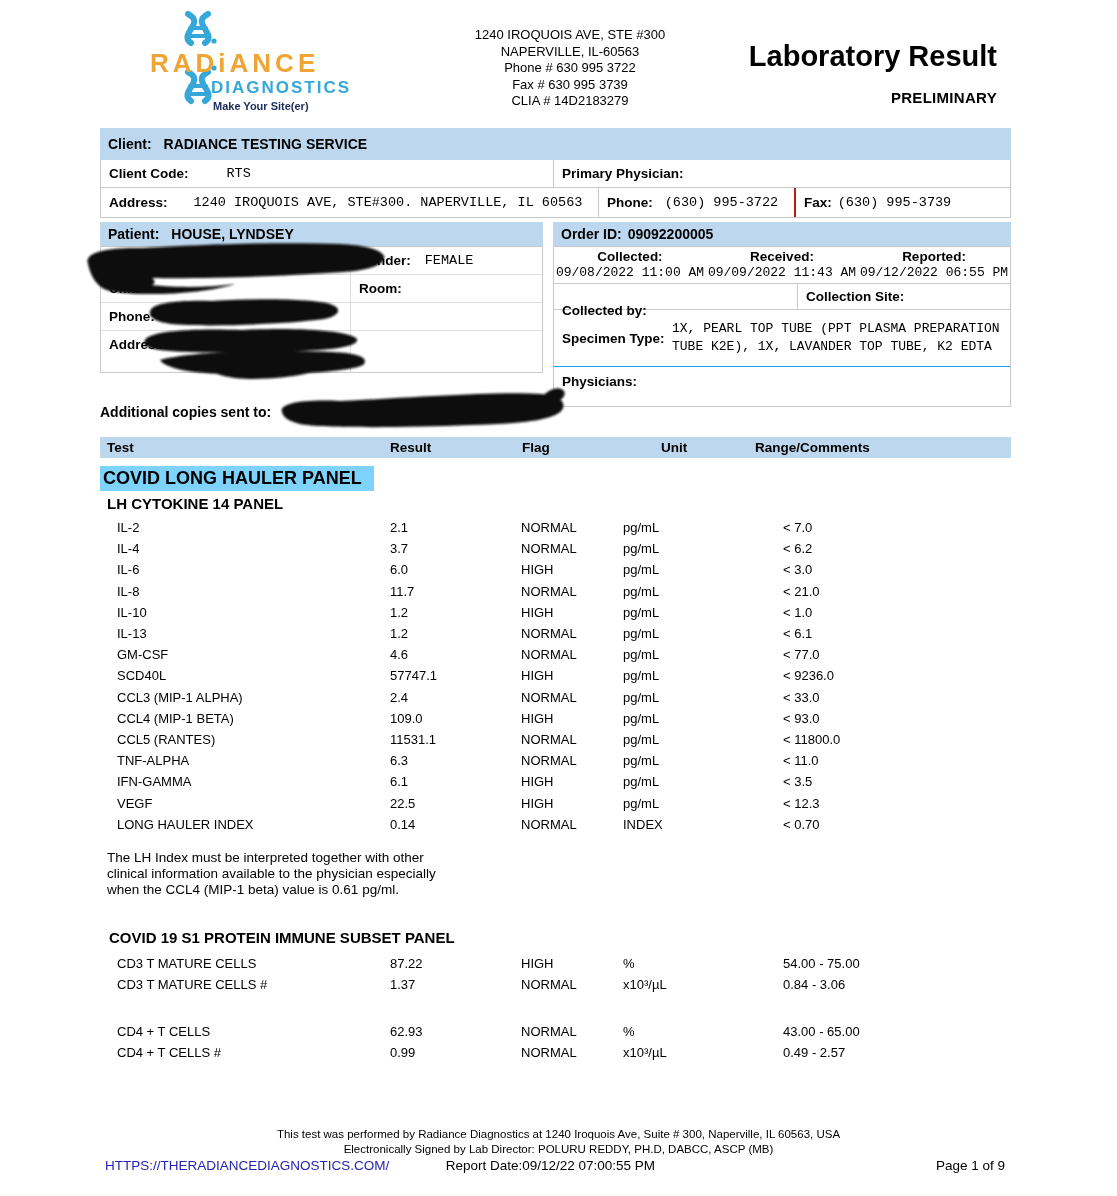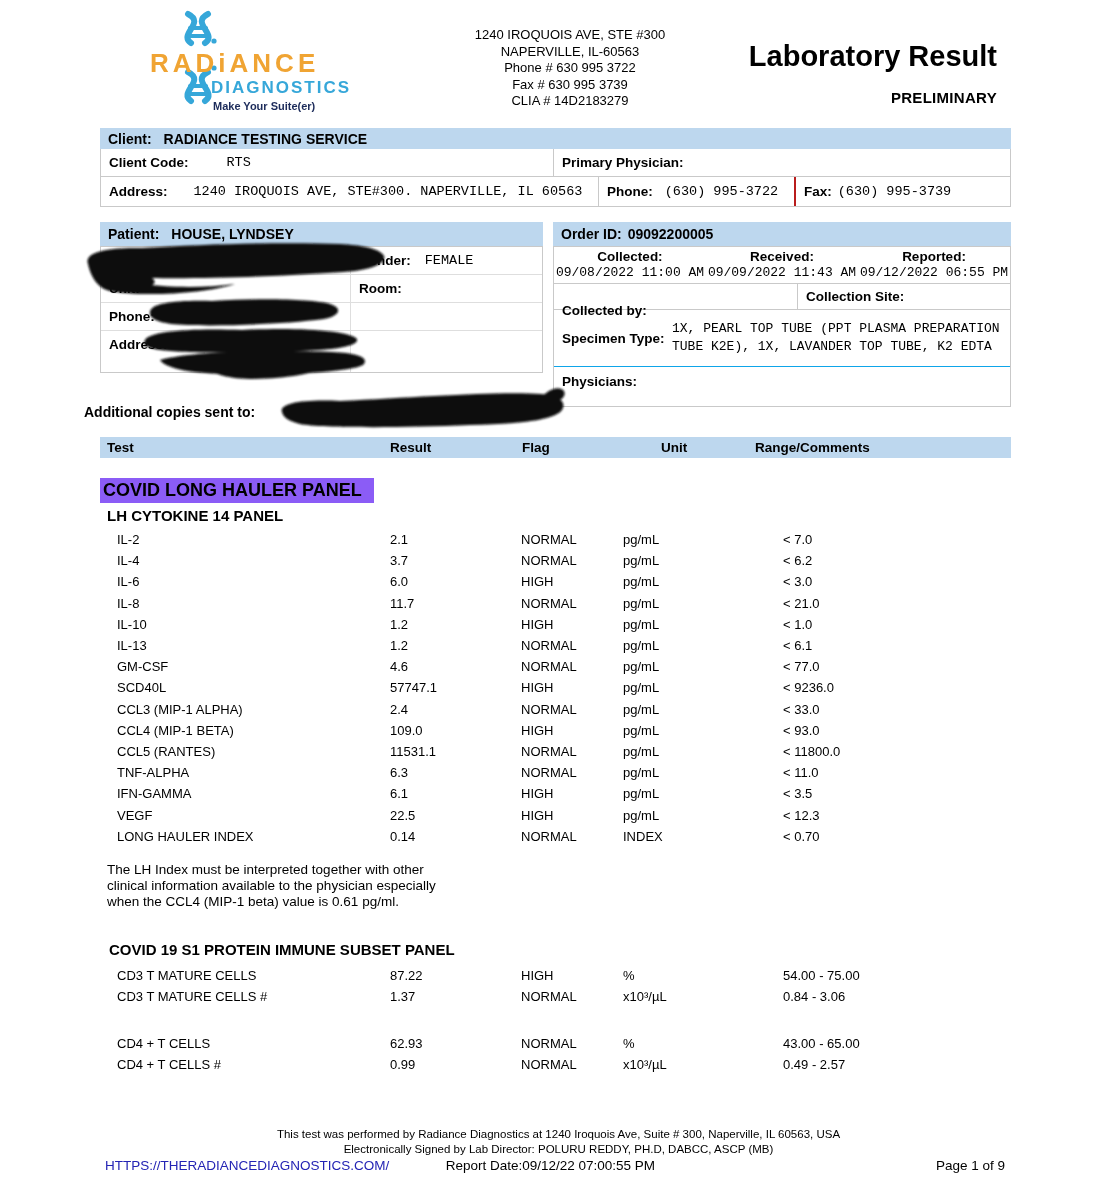--- a/index.html
+++ b/index.html
@@ -25,21 +25,21 @@
   .doc-status { font-size:15px; font-weight:bold; margin-top:16px; letter-spacing:0.3px; }
 
   
   .bluebar { background:#BDD7EE; display:flex; align-items:center;
     padding-left:8px; font-weight:bold; font-size:14px; gap:12px; }
   .lbl { font-weight:bold; font-size:13.5px; }
   .mono { font-family:"Liberation Mono","DejaVu Sans Mono",monospace; font-size:13.5px; }
 
   
   .client { position:absolute; left:100px; top:128px; width:911px; }
-  .client .bluebar { height:21px; }
+  .client .bluebar { height:32px; }
   .ctable { border:1px solid #c9c9c9; border-top:none; }
   .crow { display:flex; align-items:center; }
   .crow1 { height:28px; border-bottom:1px solid #c9c9c9; }
   .crow2 { height:29px; }
   .ccell { display:flex; align-items:center; height:100%; }
   .cc-left { width:452px; }
   .cc-right { flex:1; border-left:1px solid #c9c9c9; }
   .cc-addr { width:497px; }
   .cc-phone { width:196px; border-left:1px solid #c9c9c9; }
   .cc-fax { flex:1; border-left:2px solid #b91c1c; }
@@ -69,29 +69,29 @@
   .cb-left { width:243px; height:100%; display:flex; align-items:center;margin-top:28px; }
   .cb-right { flex:1; height:100%; display:flex; align-items:center; border-left:1px solid #c9c9c9; }
   .cb-row .lbl { padding-left:8px; }
   .spec-row { display:flex; min-height:57px; border-bottom:1px solid #0ea5e9; align-items:center; }
   .spec-lbl { width:118px; padding-left:8px; }
   .spec-val { width:330px; font-size:13px; line-height:18px; padding:3px 0; }
   .phys-row { height:39px; padding-top:5px; }
   .phys-row .lbl { padding-left:8px; }
 
   
-  .addl { position:absolute; left:84px; top:404px; font-weight:bold; font-size:14px; }
+  .addl { position:absolute; left:100px; top:404px; font-weight:bold; font-size:14px; }
 
   
   .results { position:absolute; left:100px; top:437px; width:911px; }
   .rhead { display:grid; grid-template-columns:290px 132px 139px 94px 1fr;
     background:#BDD7EE; height:21px; align-items:center; font-weight:bold; font-size:13.5px; }
   .rhead span:first-child { padding-left:7px; }
-  .p1title { display:inline-block; background:#8b5cf6; font-weight:bold; font-size:18px;
-    padding:2px 12px 2px 3px; margin-top:20px; }
+  .p1title { display:inline-block; background:#7dd3fc; font-weight:bold; font-size:18px;
+    padding:2px 12px 2px 3px; margin-top:8px; }
   .p1sub { font-weight:bold; font-size:15px; margin:4px 0 5px 7px; }
   .rrow { display:grid; grid-template-columns:290px 131px 102px 160px 1fr;
     height:21.2px; align-items:center; font-size:13px; }
   .rrow .c0 { padding-left:17px; }
   .note { margin:15px 0 0 7px; width:342px; font-size:13.5px; line-height:16px; }
   .p2title { font-weight:bold; font-size:15px; margin:31px 0 7px 9px; }
   .rgroup + .rgroup { margin-top:26px; }
 
   
   .f-center { position:absolute; left:0; width:100%; text-align:center; font-size:11.5px; }
@@ -120,21 +120,21 @@
         <circle cx="38" cy="31" r="2.6" fill="#36A7D9" stroke="none"></circle>
         <path d="M12,62 C30,71 2,82 15,91" stroke-width="6"></path>
         <path d="M32,62 C14,71 42,82 29,91" stroke-width="6"></path>
         <path d="M14,76 L30,76" stroke-width="4"></path>
         <path d="M13,84 L31,84" stroke-width="4"></path>
         <circle cx="38" cy="58" r="2.6" fill="#36A7D9" stroke="none"></circle>
       </g>
     </svg>
     <div class="logo-line1">RADiANCE</div>
     <div class="logo-line2">DIAGNOSTICS</div>
-    <div class="logo-tagline">Make Your Suite(er)</div>
+    <div class="logo-tagline">Make Your Site(er)</div>
   </div>
 
   <div class="hq">
     <div>1240 IROQUOIS AVE, STE #300</div>
     <div>NAPERVILLE, IL-60563</div>
     <div>Phone # 630 995 3722</div>
     <div>Fax # 630 995 3739</div>
     <div>CLIA # 14D2183279</div>
   </div>
 

